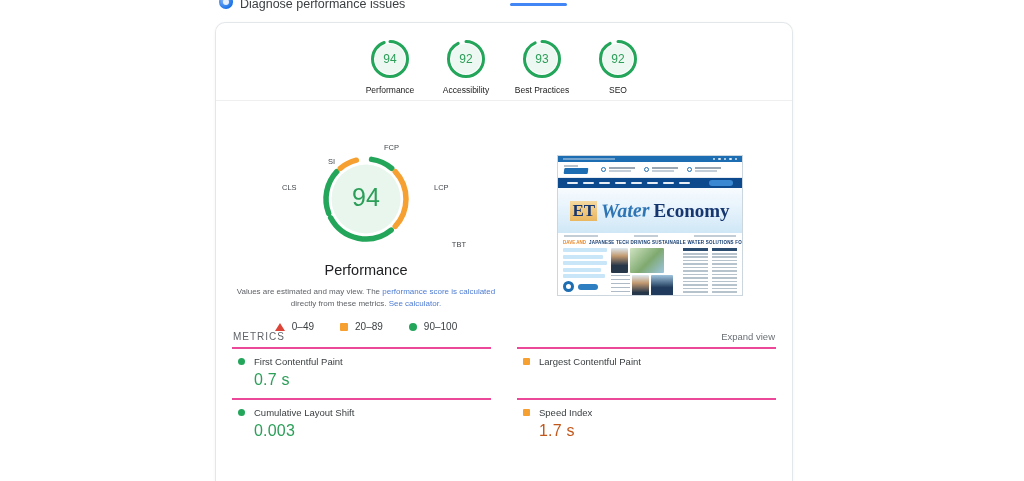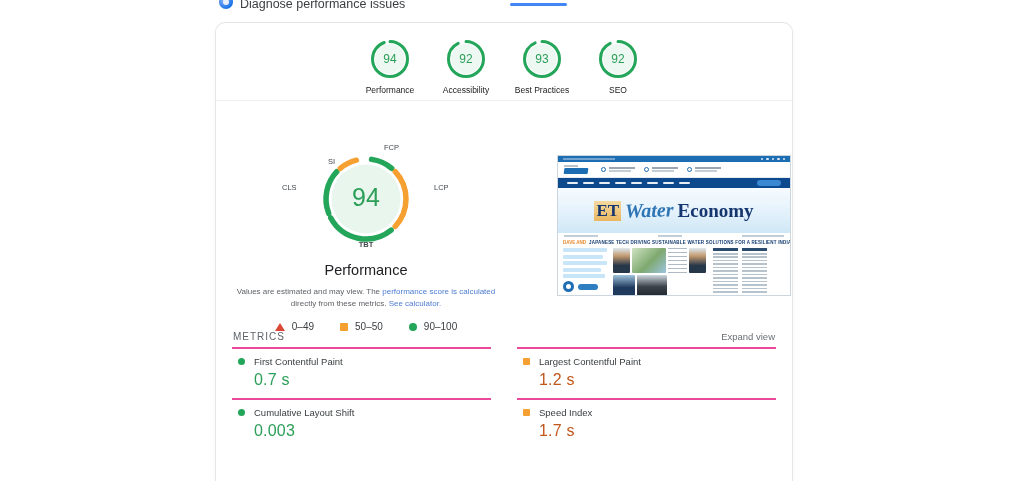--- a/index.html
+++ b/index.html
@@ -38,33 +38,33 @@
   .right-sec{flex:1;}
 
   .gauge-wrap{position:relative;width:200px;height:112px;margin:40px auto 0;}
   .gauge-wrap svg{position:absolute;left:54px;top:12px;}
   .gauge-num{position:absolute;left:0;right:0;top:42px;text-align:center;font-size:25px;color:var(--pass-text);}
   .gl{position:absolute;font-size:7.5px;color:#43484d;}
   .gl-si{left:62px;top:16px;}
   .gl-fcp{left:118px;top:2px;}
   .gl-cls{left:16px;top:42px;}
   .gl-lcp{left:168px;top:42px;}
-  .gl-tbt{left:0;right:0;top:99px;text-align:center;font-weight:bold;}
+  .gl-tbt{left:0;right:0;top:99px;text-align:right;}
   .perf-title{margin-top:9px;text-align:center;font-size:14.5px;color:#202124;}
   .disclaimer{width:280px;margin:8px auto 0;text-align:center;font-size:8px;line-height:1.5;color:#5f6368;}
   .disclaimer a{color:var(--link);text-decoration:none;cursor:pointer;}
   .legend{display:flex;justify-content:center;gap:26px;margin-top:11px;align-items:center;}
   .leg{display:flex;align-items:center;gap:7px;font-size:10px;color:#3c4043;}
   .leg-marker{display:inline-block;}
   .leg-marker.fail{width:0;height:0;border-left:5px solid transparent;border-right:5px solid transparent;border-bottom:8px solid var(--fail);}
   .leg-marker.average{width:8px;height:8px;background:var(--average);border-radius:1px;}
   .leg-marker.pass{width:8px;height:8px;background:var(--pass);border-radius:50%;}
 
   
-  .tn{width:234px;height:141px;margin:54px 0 0 41px;border:1px solid #ccd6de;background:#fff;cursor:pointer;overflow:hidden;font-family:"Liberation Sans",sans-serif;}
+  .tn{width:186px;height:141px;margin:54px 0 0 41px;border:1px solid #ccd6de;background:#fff;cursor:pointer;overflow:hidden;font-family:"Liberation Sans",sans-serif;}
   .tn-topbar{height:6px;background:#1d6db3;display:flex;align-items:center;justify-content:space-between;padding:0 5px;}
   .tn-topbar .tbar{width:52px;height:2.5px;background:rgba(255,255,255,.38);}
   .tn-dots{display:flex;gap:3px;}
   .tn-dots i{display:block;width:2.5px;height:2.5px;background:#dce9f5;border-radius:50%;}
   .tn-header{height:16px;background:#fff;border-bottom:1px solid #e6ebf1;display:flex;align-items:center;gap:9px;padding:0 6px;}
   .tn-logo{display:flex;flex-direction:column;gap:1.5px;margin-right:4px;}
   .tn-logo .l1{width:14px;height:2px;background:#b9c3cc;}
   .tn-logo .l2{width:24px;height:6px;background:#1d6db3;border-radius:1px;transform:skewX(-8deg);}
   .tn-contact{display:flex;align-items:center;gap:3px;}
   .tn-contact .cic{width:5px;height:5px;border:1px solid #1d6db3;border-radius:50%;}
@@ -196,21 +196,21 @@
         </div>
         <div class="perf-title">Performance</div>
         <p class="disclaimer"><span>Values are estimated and may view. The </span><a>performance score is calculated</a><span> directly from these metrics. </span><a>See calculator.</a></p>
         <div class="legend">
           <div class="leg">
             <span class="leg-marker fail"></span>
             <span>0–49</span>
           </div>
           <div class="leg">
             <span class="leg-marker average"></span>
-            <span>50–50</span>
+            <span>20–89</span>
           </div>
           <div class="leg">
             <span class="leg-marker pass"></span>
             <span>90–100</span>
           </div>
         </div>
       </div>
 
       <div class="right-sec">
         <div class="tn">
@@ -323,21 +323,20 @@
               <span class="m-icon pass"></span>
               <span class="m-name">First Contentful Paint</span>
             </div>
           <div class="m-value pass">0.7 s</div>
         </div>
         <div class="m-cell">
           <div class="m-label-row">
               <span class="m-icon average"></span>
               <span class="m-name">Largest Contentful Paint</span>
             </div>
-          <div class="m-value average">1.2 s</div>
         </div>
         <div class="m-cell">
           <div class="m-label-row">
               <span class="m-icon pass"></span>
               <span class="m-name">Cumulative Layout Shift</span>
             </div>
           <div class="m-value pass">0.003</div>
         </div>
         <div class="m-cell">
           <div class="m-label-row">

